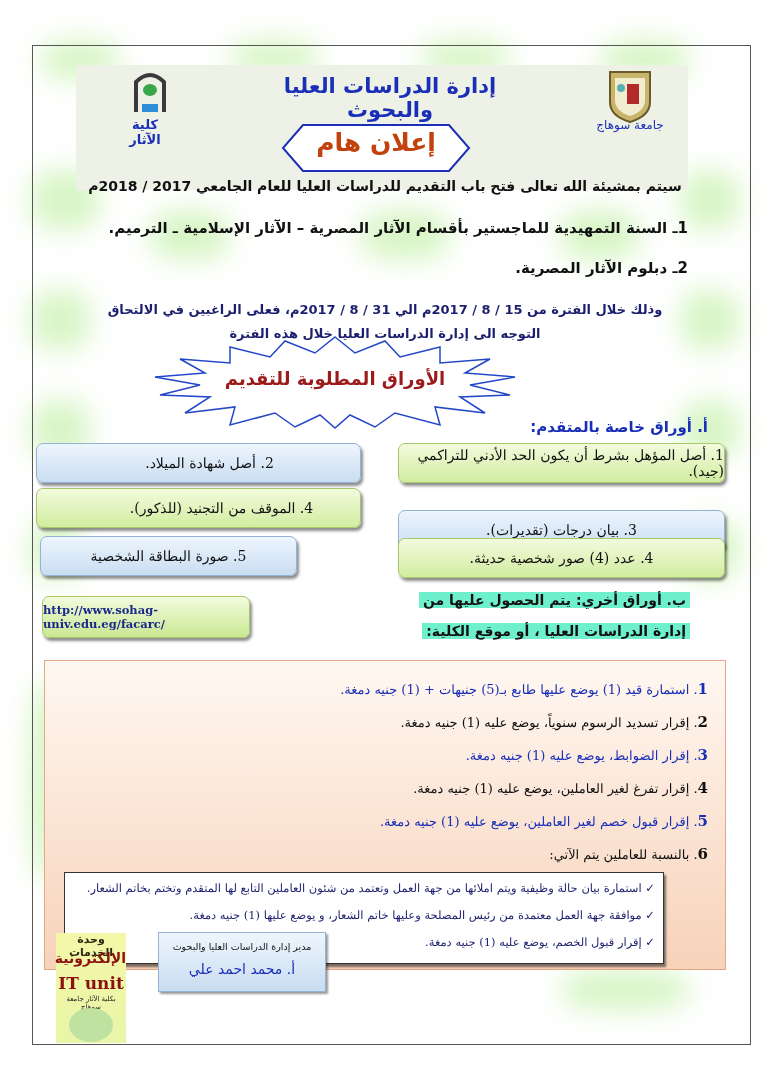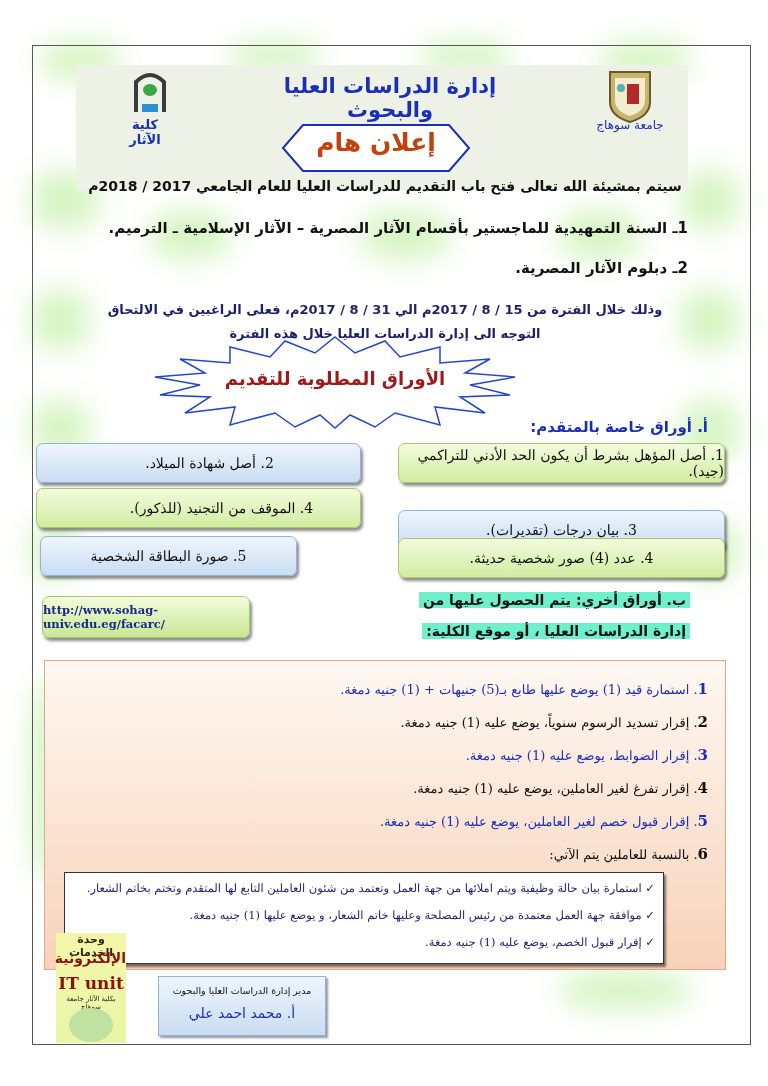--- a/index.html
+++ b/index.html
@@ -50,21 +50,21 @@
   .checkbox-panel { position:absolute; left:64px; top:872px; width:600px; height:92px; background:#fff; border:1px solid #333; box-shadow:2px 3px 2px rgba(0,0,0,.5); box-sizing:border-box; }
   .chk { position:absolute; right:8px; font-size:11.5px; color:#1b1f6e; text-align:right; }
 
   .it-unit { position:absolute; left:56px; top:933px; width:70px; height:110px; background:linear-gradient(#f4f7a8,#e9f5a8); }
   .it-line1 { position:absolute; left:56px; top:933px; width:70px; text-align:center; font-family:"DejaVu Sans",sans-serif; font-weight:bold; font-size:11px; color:#2d2a12; }
   .it-line2 { position:absolute; left:56px; top:950px; width:70px; text-align:center; font-family:"DejaVu Sans",sans-serif; font-weight:bold; font-size:14px; color:#8b1010; }
   .it-line3 { position:absolute; left:56px; top:973px; width:70px; text-align:center; font-family:"DejaVu Serif",serif; font-weight:bold; font-size:17px; color:#8b1010; }
   .it-line4 { position:absolute; left:56px; top:995px; width:70px; text-align:center; font-family:"DejaVu Sans",sans-serif; font-size:7px; color:#222; }
   .it-photo { position:absolute; left:69px; top:1008px; width:44px; height:34px; background:#bfe2a0; border-radius:50%; }
 
-  .sig-box { position:absolute; left:158px; top:976px; width:168px; height:60px; background:linear-gradient(#eef6fd,#c9dcf1); border:1px solid #93b3d6; box-shadow:2px 2px 2px rgba(0,0,0,.4); box-sizing:border-box; }
+  .sig-box { position:absolute; left:158px; top:932px; width:168px; height:60px; background:linear-gradient(#eef6fd,#c9dcf1); border:1px solid #93b3d6; box-shadow:2px 2px 2px rgba(0,0,0,.4); box-sizing:border-box; }
   .sig-title { position:absolute; left:0; right:0; top:8px; text-align:center; font-family:"DejaVu Sans",sans-serif; font-size:9.5px; color:#111; }
   .sig-name { position:absolute; left:0; right:0; top:28px; text-align:center; font-family:"DejaVu Sans",sans-serif; font-size:14px; color:#1a2fb8; }
 </style>
 </head>
 <body>
 
 <div class="bg-blobs">
   <div class="blob" style="left:40px;top:40px;width:80px;height:40px;"></div>
   <div class="blob" style="left:230px;top:40px;width:90px;height:35px;"></div>
   <div class="blob" style="left:420px;top:40px;width:90px;height:35px;"></div>

